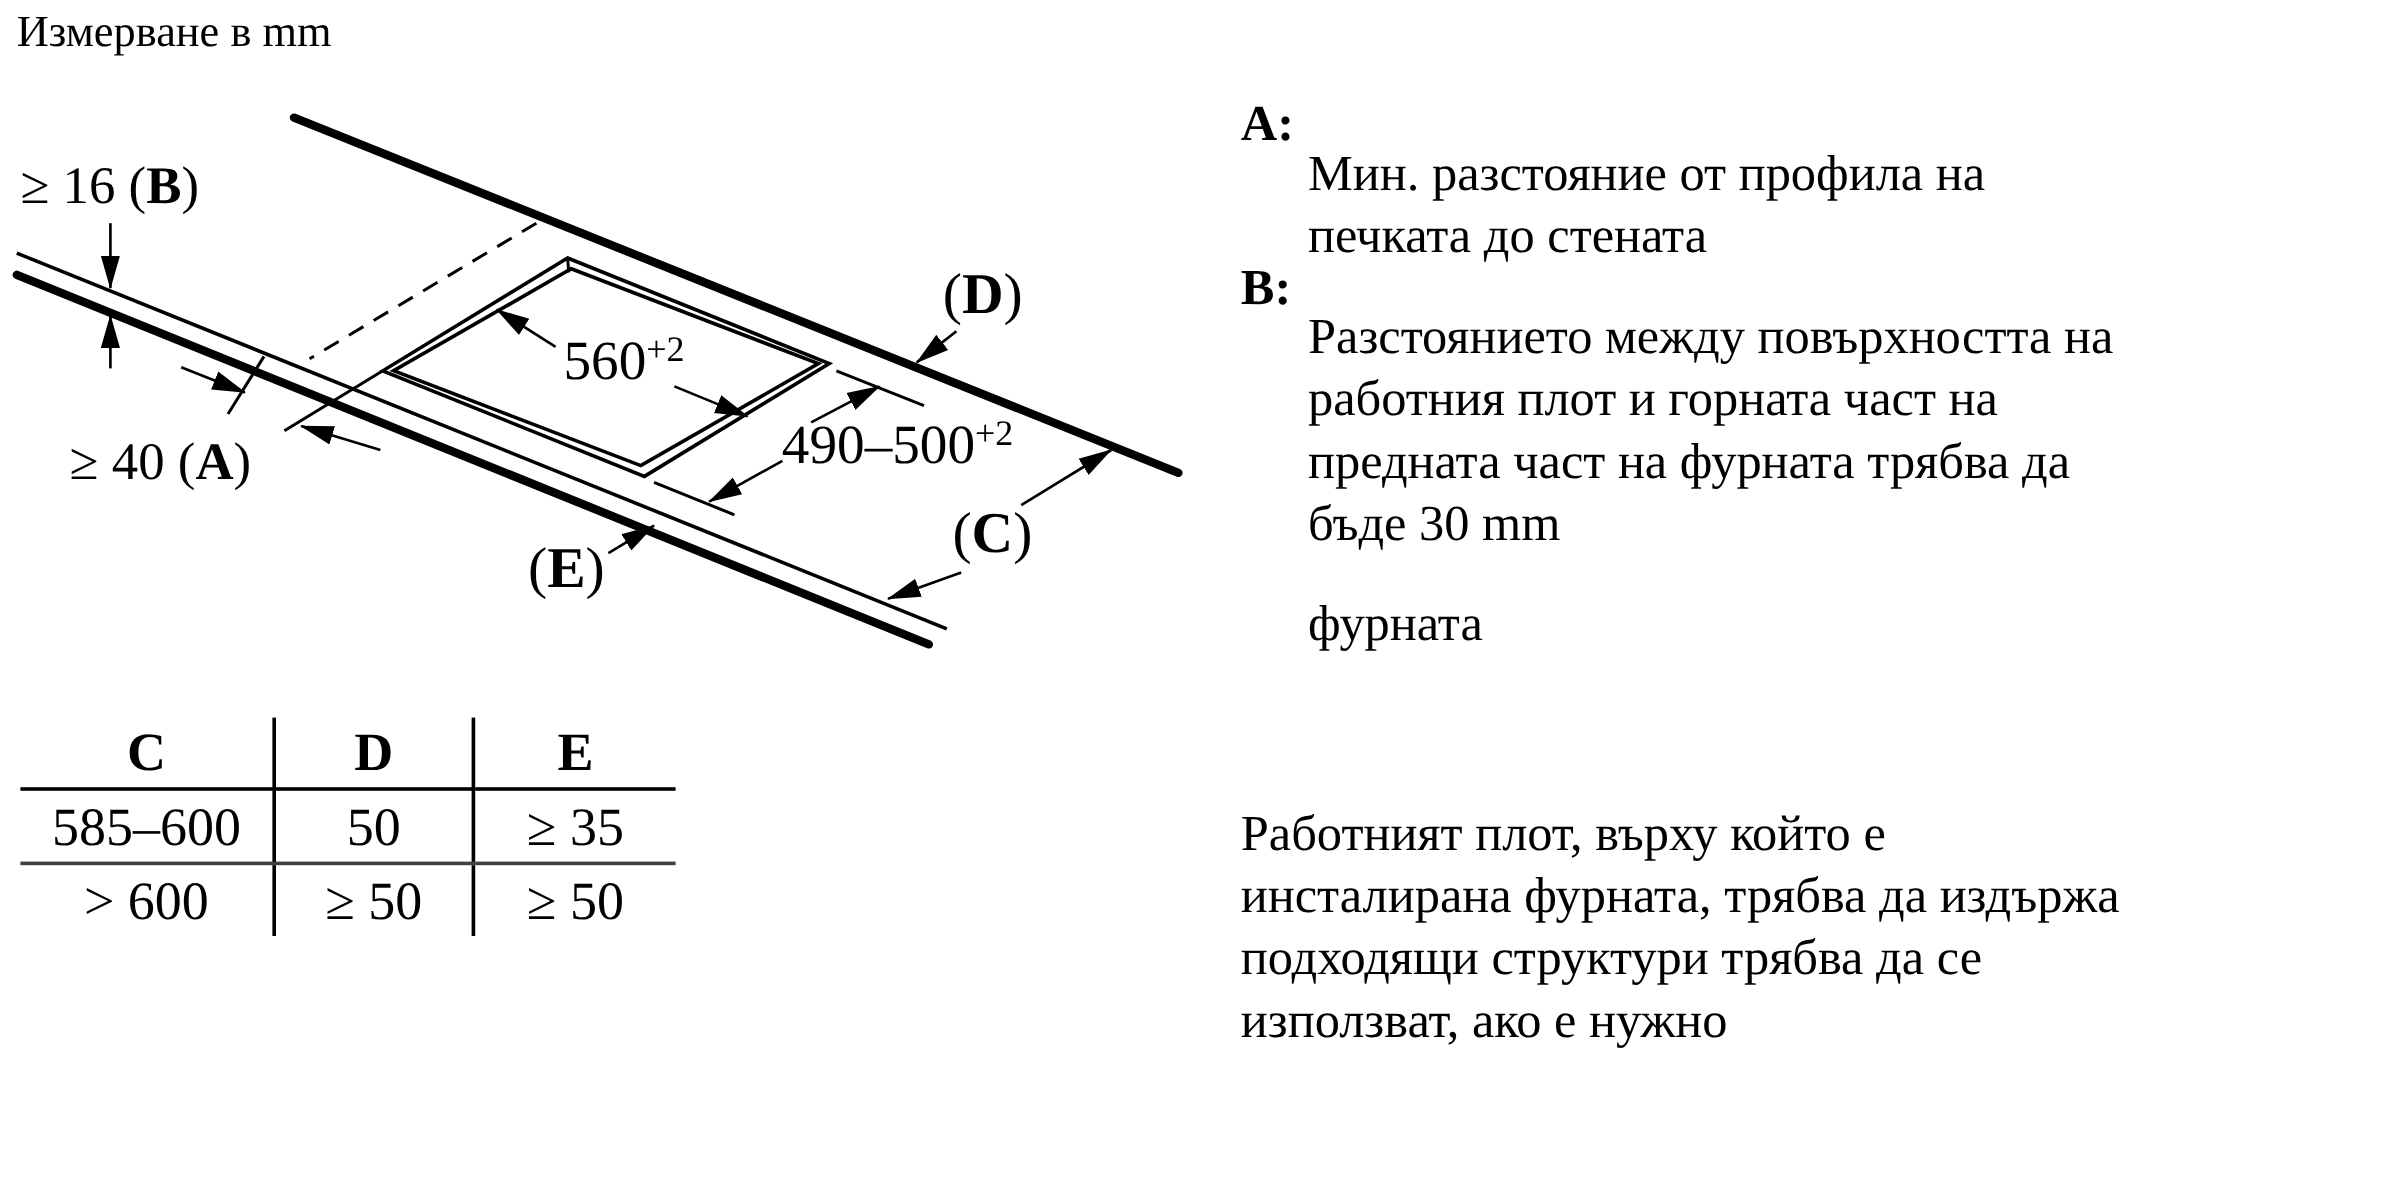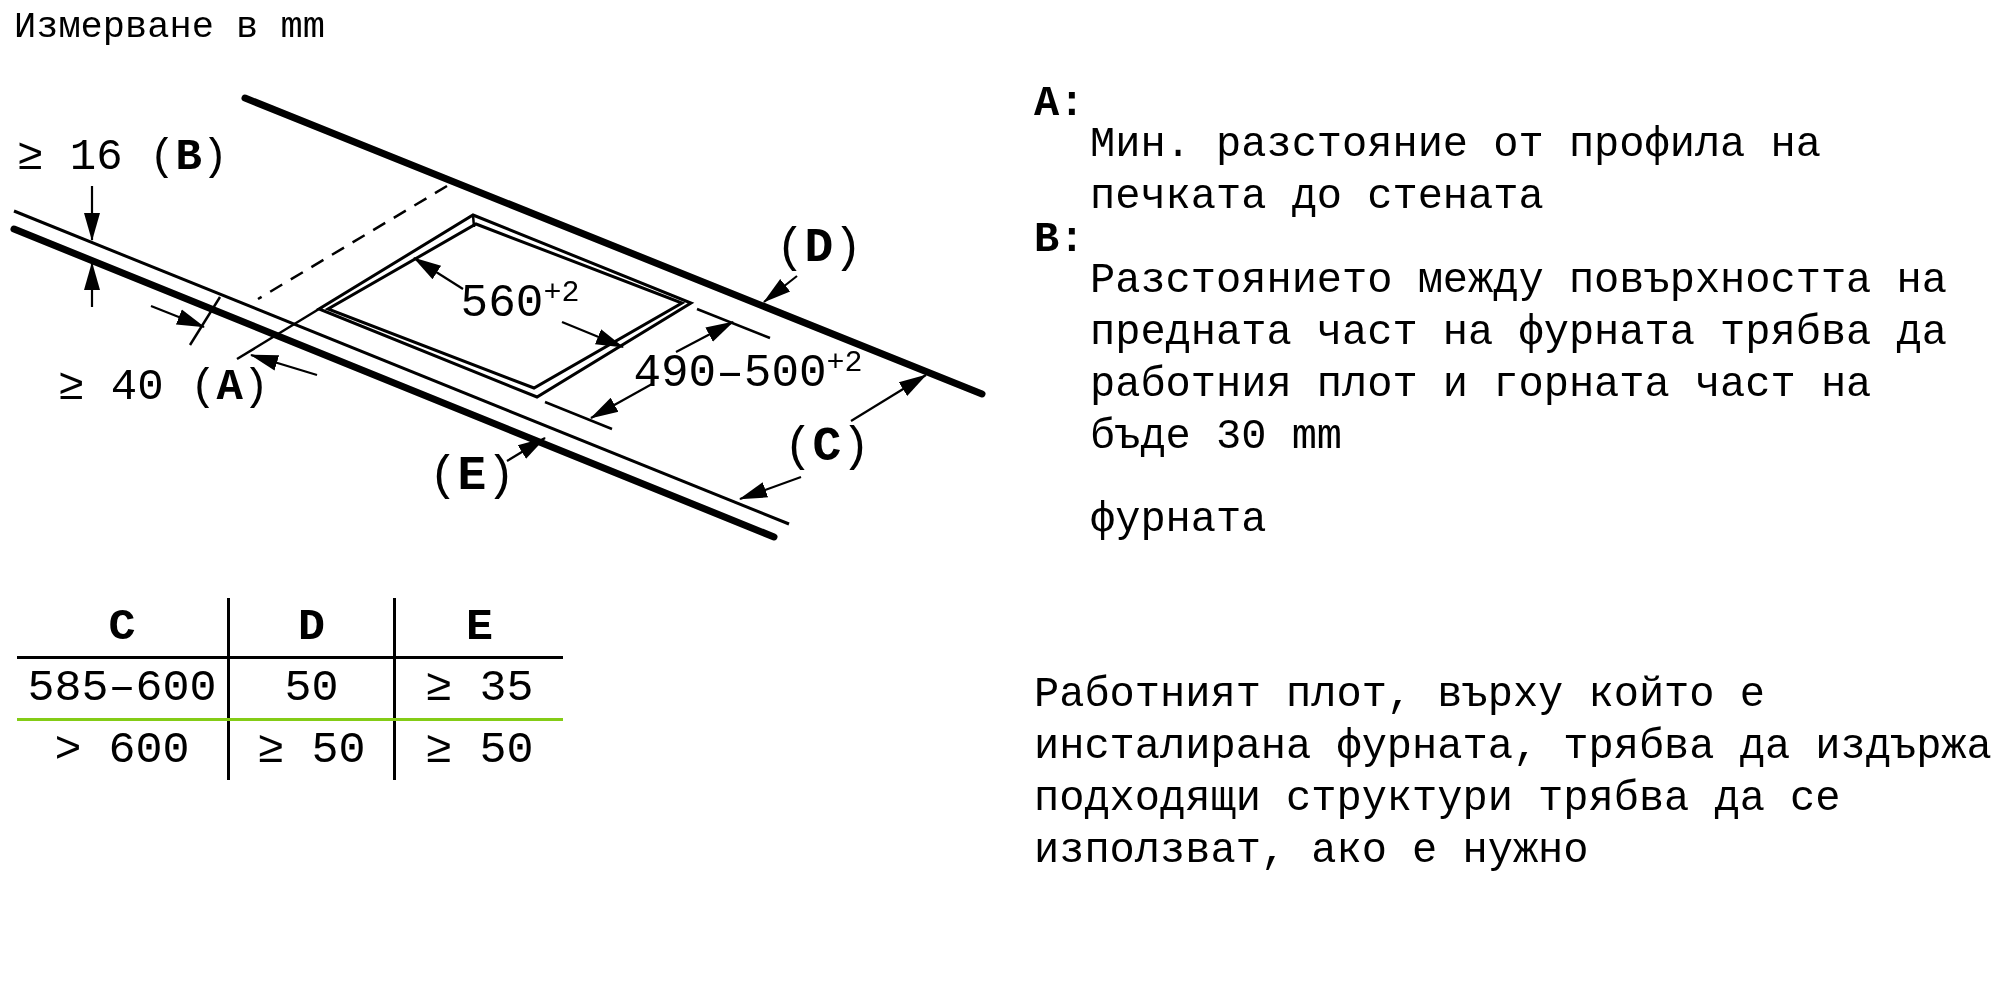--- a/index.html
+++ b/index.html
@@ -2,21 +2,21 @@
 <html><head>
 <meta charset="utf-8">
 <style>
   html, body { margin: 0; padding: 0; background: #ffffff; }
   .page {
     position: relative;
     width: 2000px;
     height: 1000px;
     background: #ffffff;
     color: #000000;
-    font-family: Liberation Mono, monospace;
+    font-family: Liberation Serif, serif;
     overflow: hidden;
   }
   .page-title {
     position: absolute;
     left: 14px;
     top: 6px;
     font-size: 37px;
     line-height: 42px;
     color: #000;
     white-space: nowrap;
@@ -43,21 +43,21 @@
     font-weight: normal;
     white-space: nowrap;
   }
   table.spec th { font-weight: bold; height: 58px; }
   table.spec td { height: 59px; }
   table.spec .c-col { width: 210px; }
   table.spec .d-col { width: 163px; }
   table.spec .e-col { width: 167px; }
   table.spec .vline { border-right: 3px solid #000; }
   table.spec thead th { border-bottom: 3px solid #000; }
-  table.spec tbody tr.hline td { border-bottom: 3px solid #84cc16; }
+  table.spec tbody tr.hline td { border-bottom: 3px solid #404040; }
   
   .notes {
     position: absolute;
     left: 1034px;
     top: 0;
     width: 950px;
     font-size: 42px;
     line-height: 52px;
     color: #000;
   }
@@ -174,22 +174,22 @@
       <div class="note-body">
         <div class="note-line">Мин. разстояние от профила на</div>
         <div class="note-line">печката до стената</div>
       </div>
     </div>
 
     <div class="note-block block-b">
       <div class="note-label">B:</div>
       <div class="note-body">
         <div class="note-line">Разстоянието между повърхността на</div>
+        <div class="note-line">работния плот и горната част на</div>
         <div class="note-line">предната част на фурната трябва да</div>
-        <div class="note-line">работния плот и горната част на</div>
         <div class="note-line">бъде 30 mm</div>
       </div>
     </div>
 
     <div class="note-block block-b-note">
       <div class="note-body">
         <div class="note-line">фурната</div>
       </div>
     </div>
 

